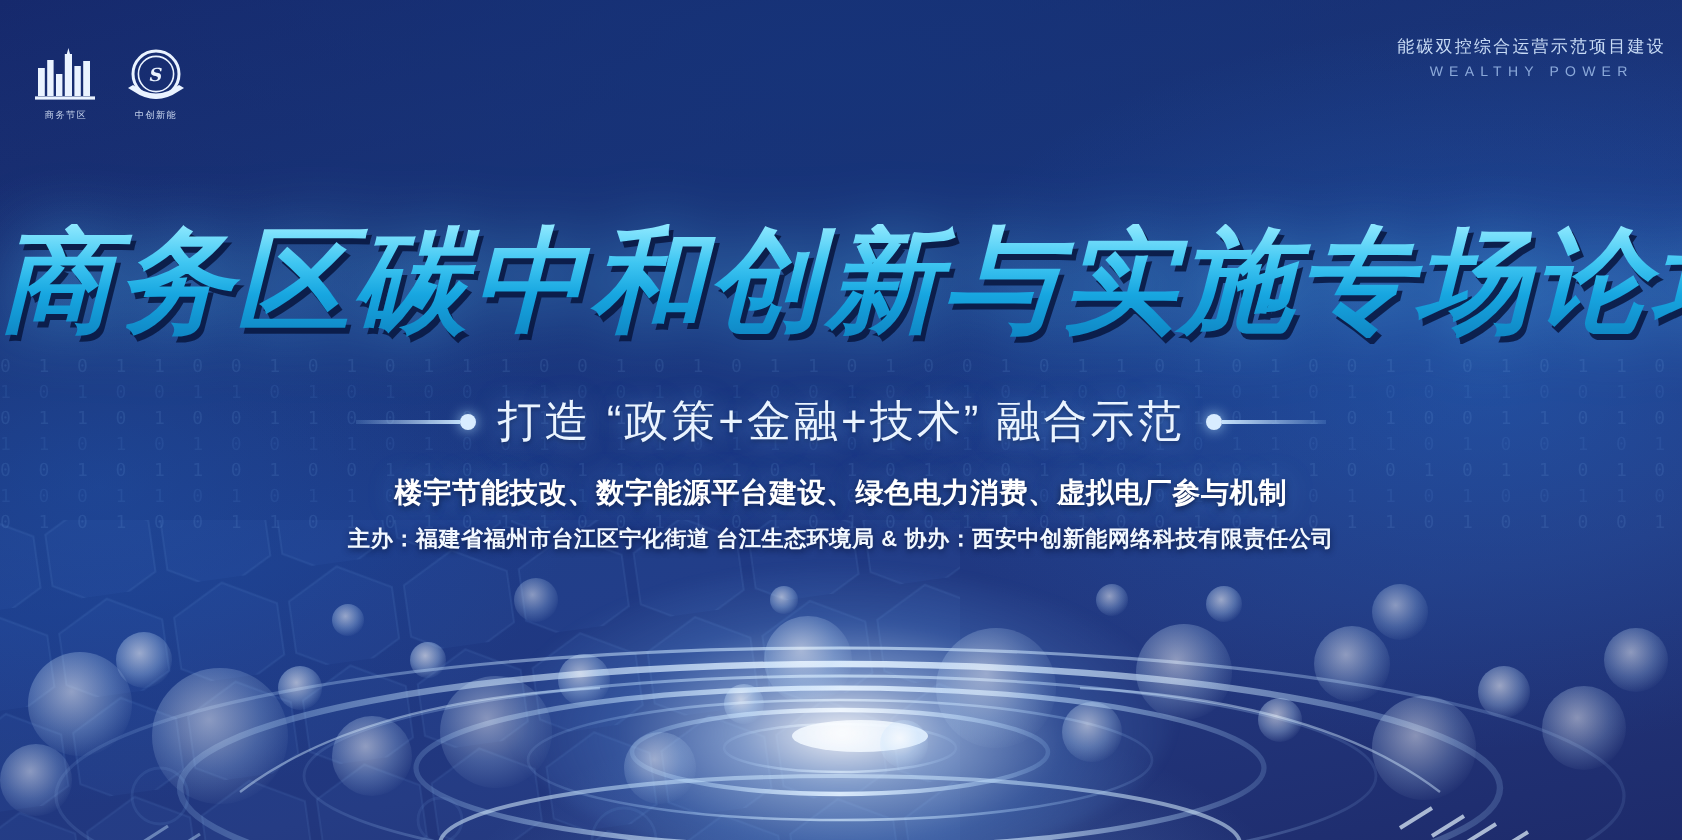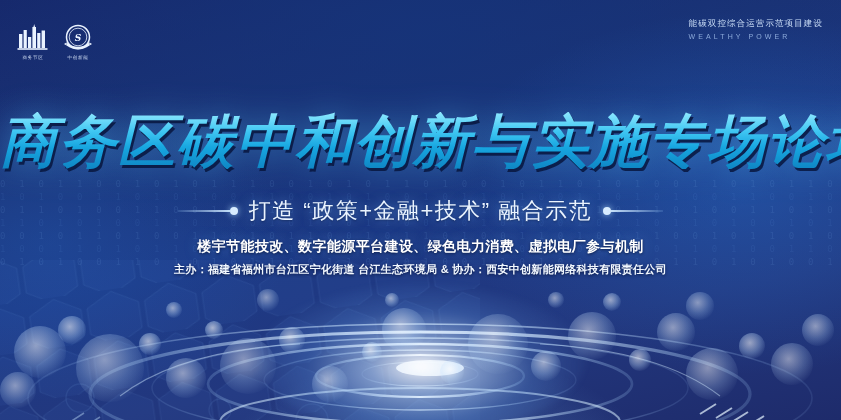--- a/index.html
+++ b/index.html
@@ -29,21 +29,21 @@
     color:rgba(150,200,255,.11); white-space:nowrap; overflow:hidden;
     pointer-events:none; user-select:none;
   }
   .binary div:nth-child(even){ color:rgba(130,190,255,.085); }
 
   
   .hdr-logos{ position:absolute; left:16px; top:24px; display:flex; gap:12px; align-items:flex-start; }
   .logo-unit{ display:flex; flex-direction:column; align-items:center; gap:3px; }
   .logo-cap{ font-size:4.6px; letter-spacing:.7px; color:rgba(223,236,255,.86); white-space:nowrap; }
 
-  .hdr-right{ position:absolute; right:18px; top:18px; text-align:left; }
+  .hdr-right{ position:absolute; right:8px; top:18px; text-align:center; }
   .hdr-cn{ font-size:8.5px; letter-spacing:1.1px; color:rgba(214,232,255,.92); }
   .hdr-en{ font-size:7px; letter-spacing:3.1px; color:rgba(168,198,240,.80); margin-top:3px; }
 
   
   .title-wrap{ position:absolute; left:0; top:112px; width:841px; text-align:center; }
   .title{
     display:inline-block;
     font-family:"DejaVu Serif","Liberation Serif",serif;
     font-weight:700; font-size:57px; letter-spacing:2px; line-height:1.0;
     font-style:italic;

